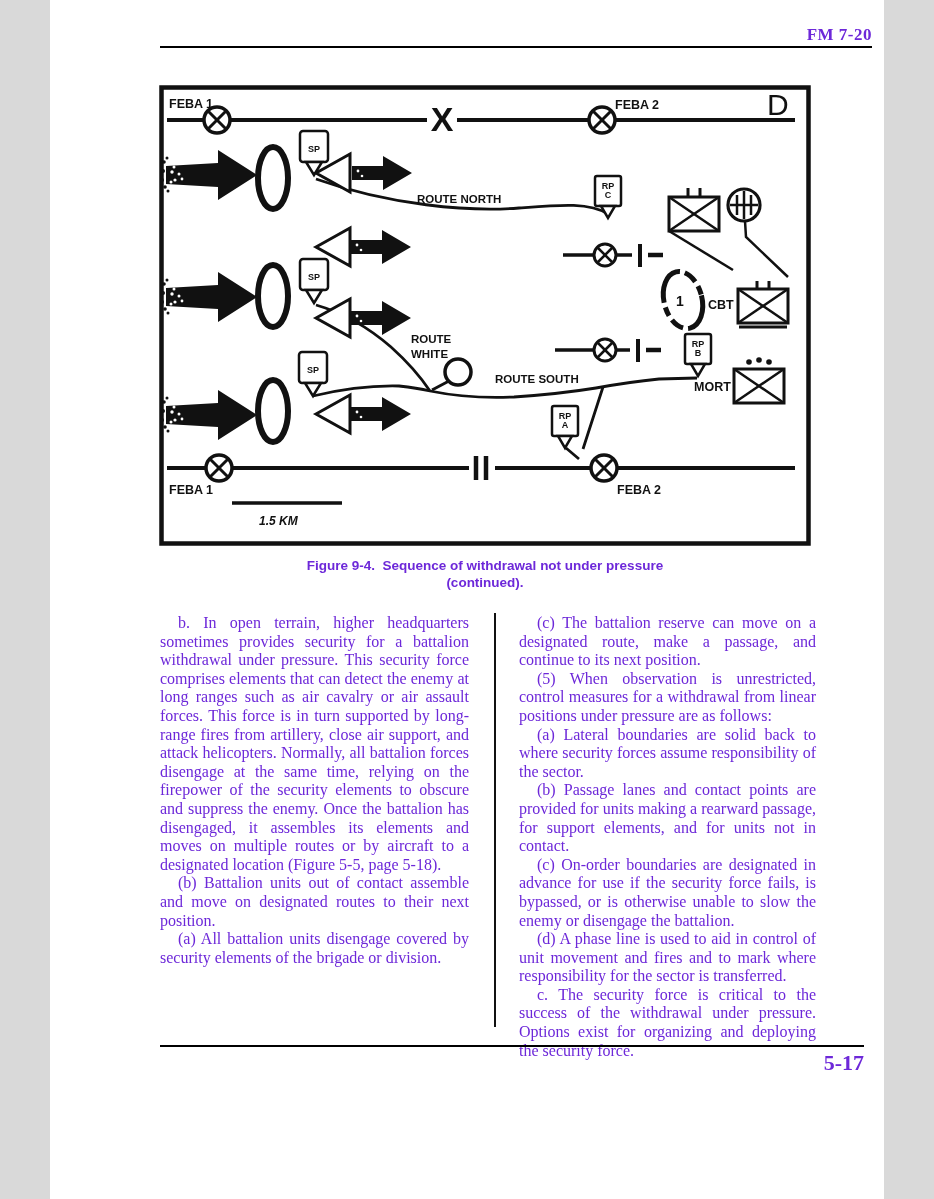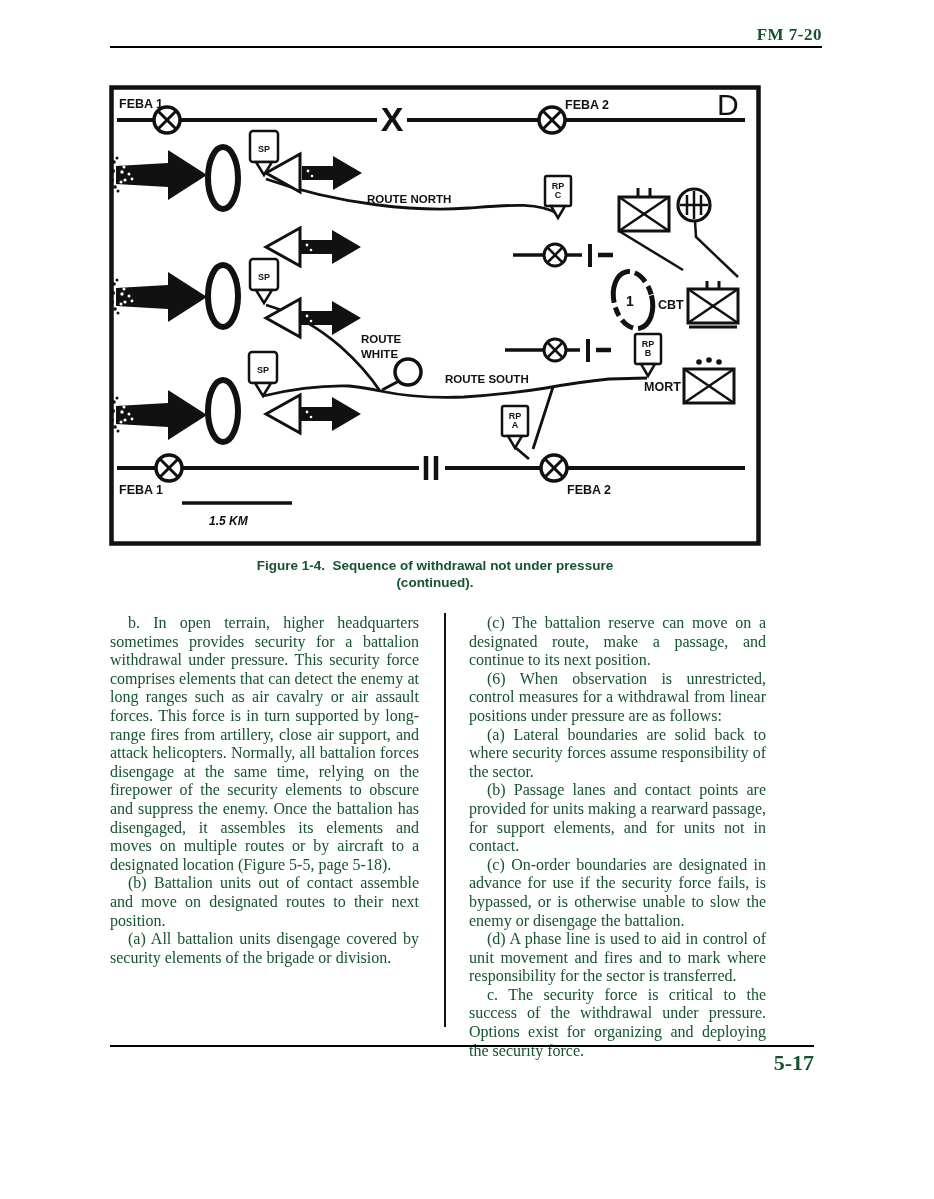--- a/index.html
+++ b/index.html
@@ -1,18 +1,18 @@
 <!DOCTYPE html>
 <html><head>
 <meta charset="utf-8">
 <style>
   html,body { margin:0; padding:0; background:#d9d9d9; }
   .page {
-    position:relative; width:934px; height:1199px; margin:0 auto;
-    background:#ffffff; color:#14532d; overflow:hidden;
+    position:relative; width:834px; height:1199px; margin:0 auto;
+    background:#ffffff; color:#6d28d9; overflow:hidden;
   }
   .doc-number {
     position:absolute; top:25px; left:0; width:822px; text-align:right;
     font-family:"Liberation Serif", serif; font-weight:bold; font-size:17px;
     letter-spacing:0.5px;
   }
   .header-rule { position:absolute; top:46px; left:110px; width:712px; height:2px; background:#000; }
 
   .figure-box { position:absolute; top:85px; left:109px; width:652px; height:462px; }
   .figure-box svg { position:absolute; top:0; left:0; width:100%; height:100%; }
@@ -241,34 +241,34 @@
         <text x="458" y="409" class="lbl">FEBA 2</text>
       </g>
 
       <g>
         <line x1="73" y1="418" x2="183" y2="418" stroke="#111" stroke-width="3.5"></line>
         <text x="100" y="440" class="scale-lbl">1.5 KM</text>
       </g>
     </svg>
   </div>
 
-  <div class="caption-line caption-1">Figure 1-4.  Sequence of withdrawal not under pressure</div>
+  <div class="caption-line caption-1">Figure 9-4.  Sequence of withdrawal not under pressure</div>
   <div class="caption-line caption-2">(continued).</div>
 
   <div class="col col-left">
     <p>b. In open terrain, higher headquarters sometimes provides security for a battalion withdrawal under pressure. This security force comprises elements that can detect the enemy at long ranges such as air cavalry or air assault forces. This force is in turn supported by long-range fires from artillery, close air support, and attack helicopters. Normally, all battalion forces disengage at the same time, relying on the firepower of the security elements to obscure and suppress the enemy. Once the battalion has disengaged, it assembles its elements and moves on multiple routes or by aircraft to a designated location (Figure 5-5, page 5-18).</p>
     <p>(b) Battalion units out of contact assemble and move on designated routes to their next position.</p>
     <p>(a) All battalion units disengage covered by security elements of the brigade or division.</p>
   </div>
 
   <div class="column-divider"></div>
 
   <div class="col col-right">
     <p>(c) The battalion reserve can move on a designated route, make a passage, and continue to its next position.</p>
-    <p>(6) When observation is unrestricted, control measures for a withdrawal from linear positions under pressure are as follows:</p>
+    <p>(5) When observation is unrestricted, control measures for a withdrawal from linear positions under pressure are as follows:</p>
     <p>(a) Lateral boundaries are solid back to where security forces assume responsibility of the sector.</p>
     <p>(b) Passage lanes and contact points are provided for units making a rearward passage, for support elements, and for units not in contact.</p>
     <p>(c) On-order boundaries are designated in advance for use if the security force fails, is bypassed, or is otherwise unable to slow the enemy or disengage the battalion.</p>
     <p>(d) A phase line is used to aid in control of unit movement and fires and to mark where responsibility for the sector is transferred.</p>
     <p>c. The security force is critical to the success of the withdrawal under pressure. Options exist for organizing and deploying the security force.</p>
   </div>
 
   <div class="footer-rule"></div>
   <div class="page-number">5-17</div>
 

